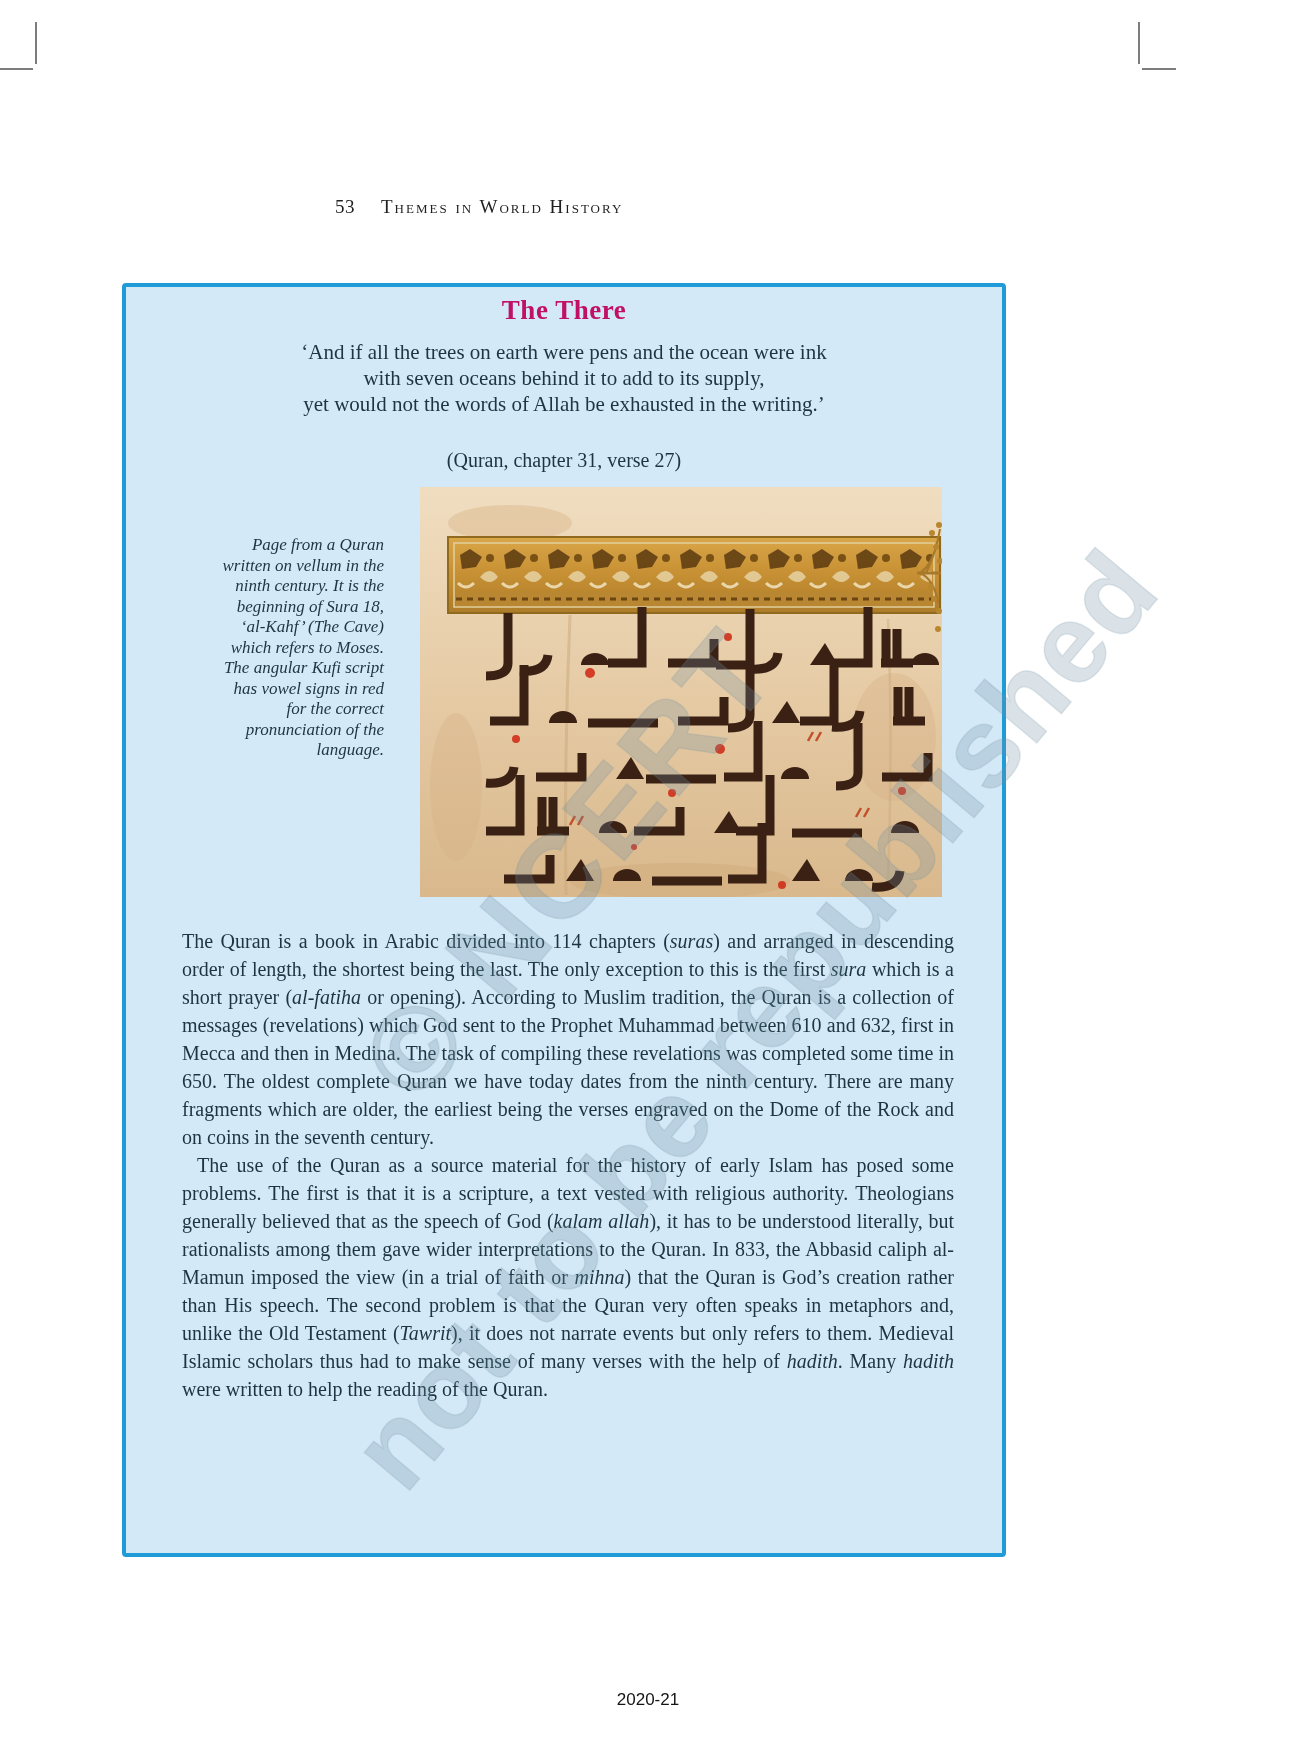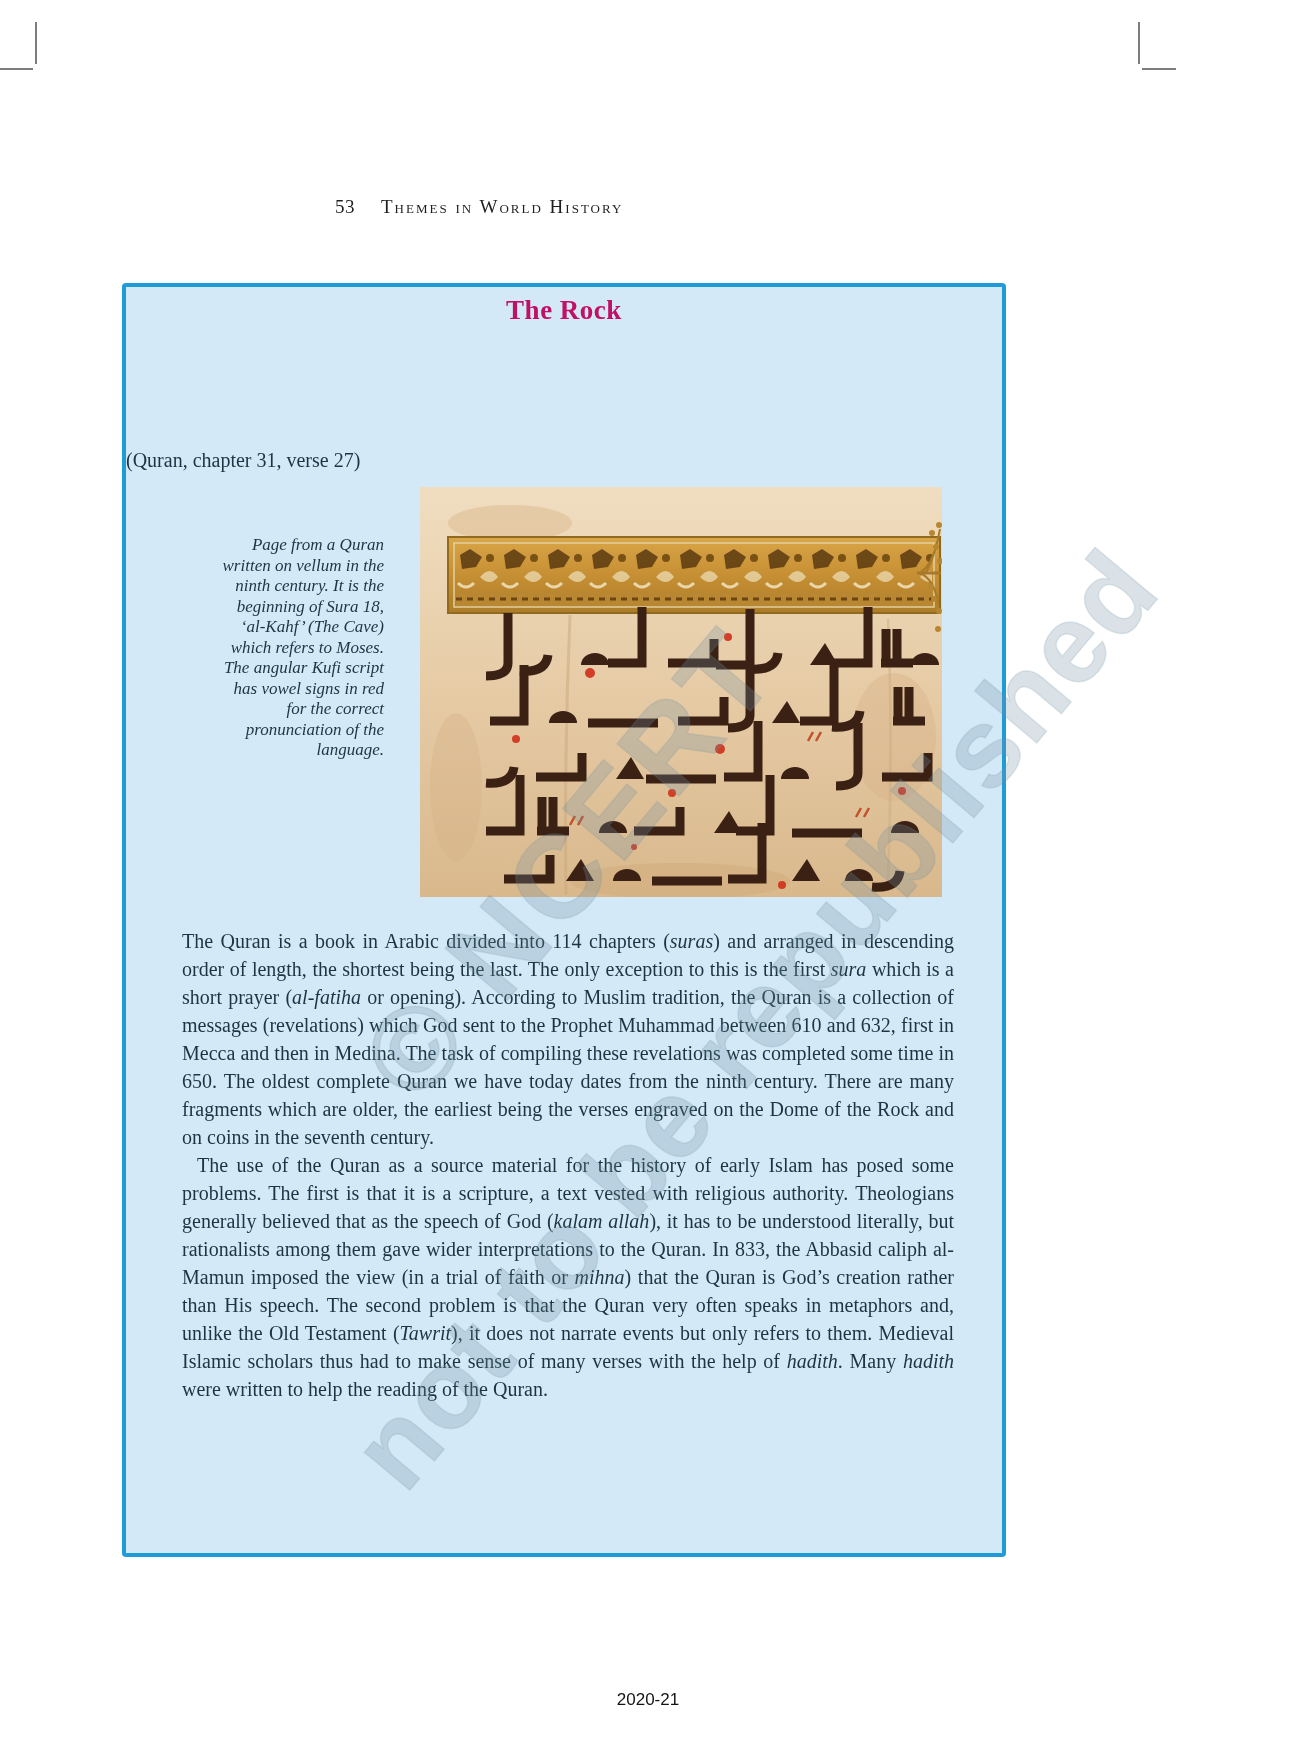--- a/index.html
+++ b/index.html
@@ -20,21 +20,21 @@
   .pagenum{margin-right:26px;letter-spacing:.5px;}
   .booktitle{font-variant:small-caps;letter-spacing:2px;font-size:19px;}
 
   
   .panel{position:absolute;left:122px;top:283px;width:884px;height:1274px;
          background:#d4e9f7;border:4px solid #1f9cd8;border-radius:4px;box-sizing:border-box;}
   .panel-title{position:absolute;top:8px;left:0;right:0;margin:0;text-align:center;
                color:#c01167;font-size:27px;font-weight:bold;letter-spacing:.5px;}
   .quote{position:absolute;top:52px;left:0;right:0;text-align:center;
          font-size:21px;line-height:26px;color:#1c3540;}
-  .attribution{position:absolute;top:162px;left:0;right:0;
+  .attribution{position:absolute;top:162px;left:0;right:0;text-align:center;
                font-size:20px;color:#1c3540;}
 
   .figure{position:absolute;left:294px;top:200px;width:522px;height:410px;margin:0;}
   .figure svg{display:block;width:522px;height:410px;}
 
   .caption{position:absolute;left:44px;top:248px;width:214px;
            font-style:italic;font-size:17px;line-height:20.5px;color:#1c3540;text-align:right;}
 
   .bodytext{position:absolute;left:56px;top:640px;width:772px;
             font-size:20px;line-height:28px;text-align:justify;}
@@ -70,22 +70,23 @@
   <div class="cropmark cm-tl-h"></div>
   <div class="cropmark cm-tr-v"></div>
   <div class="cropmark cm-tr-h"></div>
 
   <header class="running-head">
     <span class="pagenum">53</span>
     <span class="booktitle">Themes in World History</span>
   </header>
 
   <section class="panel">
-    <h2 class="panel-title">The Rock</h2>
-
+    <h2 class="panel-title">The There</h2>
+
+    <div class="quote">‘And if all the trees on earth were pens and the ocean were ink<br>with seven oceans behind it to add to its supply,<br>yet would not the words of Allah be exhausted in the writing.’</div>
 
     <div class="attribution">(Quran, chapter 31, verse 27)</div>
 
     <figure class="figure">
       <svg viewBox="0 0 522 410" role="img" aria-label="Page from a ninth-century Quran on vellum: angular dark-brown Kufi script with red vowel signs below an illuminated gold ornamental band">
         <defs>
           <linearGradient id="parch" x1="0" y1="0" x2="0" y2="1">
             <stop offset="0" stop-color="#f0ddc0"></stop>
             <stop offset="0.45" stop-color="#e7cda8"></stop>
             <stop offset="1" stop-color="#d9b88c"></stop>

